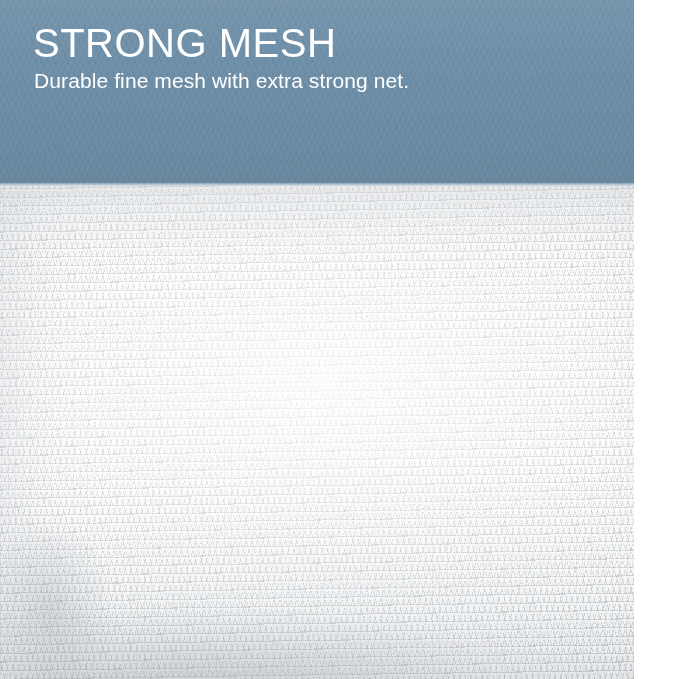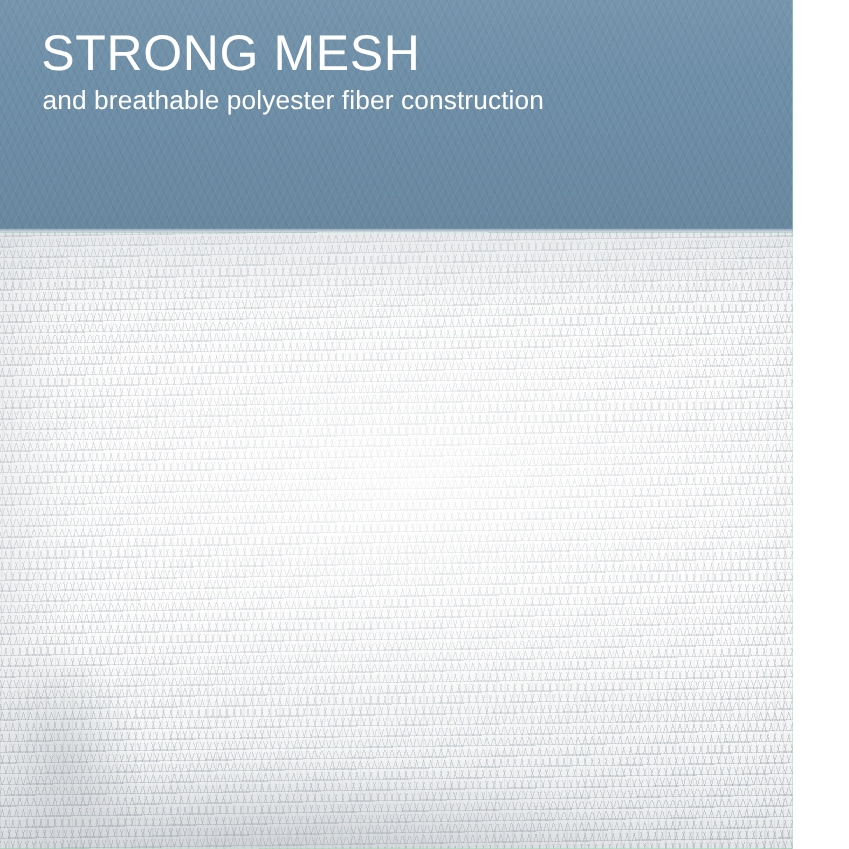--- a/index.html
+++ b/index.html
@@ -8,21 +8,21 @@
     background: #ffffff;
   }
   body {
     font-family: "Liberation Sans", sans-serif;
   }
   .canvas {
     position: relative;
     width: 634px;
     height: 679px;
     overflow: hidden;
-    background: #22c55e;
+    background: #e5e5e5;
   }
 
   
   .banner {
     position: absolute;
     left: 0;
     top: 0;
     width: 679px;
     height: 186px;
     background: #6e8fa8;
@@ -178,21 +178,21 @@
 
 <div class="canvas">
 
   <div class="banner">
     <div class="banner-texture"></div>
     <div class="banner-shade"></div>
 
     <div class="headline">STRONG MESH</div>
 
     <div class="subcopy">
-      <span class="line">and breathable polyester fiber construction</span>
+      <span class="line">Durable fine mesh with extra strong net.</span>
     </div>
 
     <div class="banner-bottom-edge"></div>
   </div>
 
   <div class="mesh">
     <div class="mesh-threads-a"></div>
     <div class="mesh-threads-b"></div>
     <div class="mesh-rows"></div>
     <div class="mesh-cols"></div>

